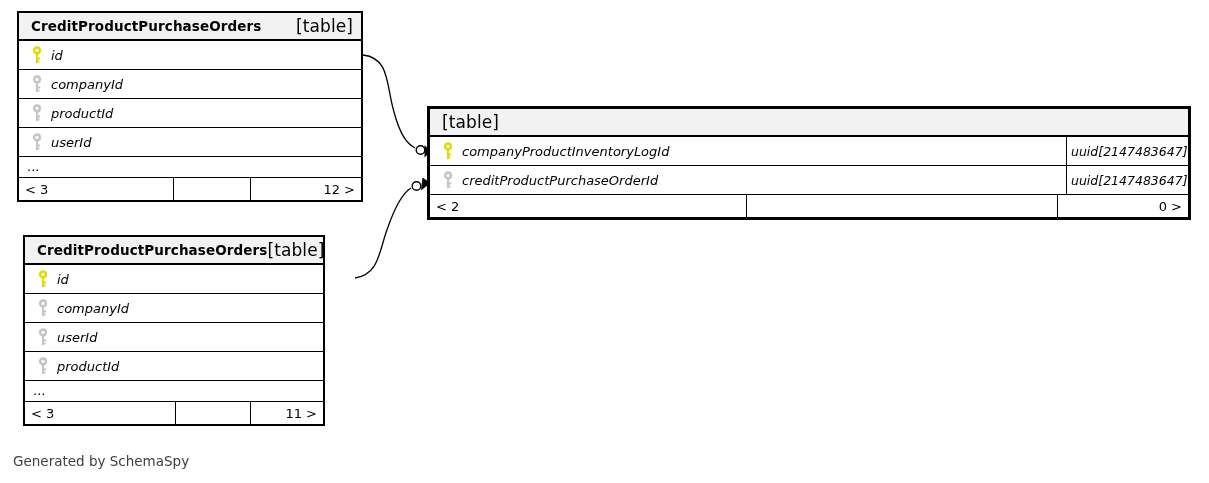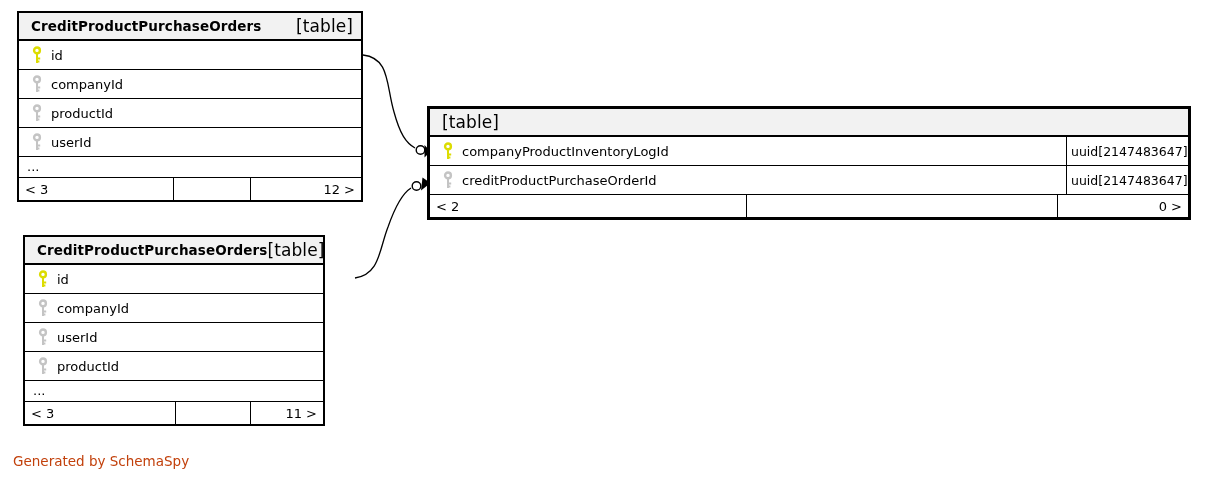--- a/index.html
+++ b/index.html
@@ -12,21 +12,21 @@
   .db-table.focus{border-width:3px;}
   .tbl-header{
     display:flex;justify-content:space-between;align-items:center;
     background:#f2f2f2;border-bottom:2px solid #000;
     height:26px;padding:0 8px 0 12px;
     font-weight:bold;font-size:13.5px;letter-spacing:.1px;
   }
   .badge{font-weight:normal;font-size:17px;}
   .col-row{
     display:flex;align-items:center;height:28px;border-bottom:1px solid #000;
-    padding-left:13px;font-size:13px;box-sizing:content-box;
+    padding-left:13px;font-size:13px;box-sizing:content-box;font-style:italic;
   }
   .col-name{margin-left:9px;}
   .key-icon{width:10px;height:18px;flex:0 0 auto;display:block;}
   .pk{color:#dcdc00;}
   .ik{color:#c4c4c4;}
   .col-type{
     margin-left:auto;width:122px;align-self:stretch;
     border-left:1px solid #000;display:flex;align-items:center;
     padding-left:4px;font-size:12.5px;box-sizing:border-box;
   }
@@ -39,21 +39,21 @@
   .cell.c2{border-left:1px solid #000;border-right:1px solid #000;}
   .cell.c3{justify-content:flex-end;}
   .t1{left:17px;top:11px;width:346px;}
   .t1 .c1{width:154px;} .t1 .c2{width:78px;} .t1 .c3{flex:1;}
   .t2{left:23px;top:235px;width:302px;}
   .t2 .c1{width:150px;} .t2 .c2{width:76px;} .t2 .c3{flex:1;}
   .t3{left:427px;top:106px;width:764px;}
   .t3 .c1{width:316px;} .t3 .c2{flex:1;} .t3 .c3{width:130px;}
   .relations{position:absolute;left:0;top:0;pointer-events:none;}
   .generator-note{
-    position:absolute;left:13px;top:453px;font-size:13.5px;color:#c2410c;
+    position:absolute;left:13px;top:453px;font-size:13.5px;color:#404040;
   }
 </style>
 </head>
 <body>
 
 <svg class="relations" width="1209" height="483" viewBox="0 0 1209 483">
   <path d="M363,55 C390,58 386,85 394,112 C400,134 406,143 415,148" fill="none" stroke="#000" stroke-width="1.3"></path>
   <circle cx="420.5" cy="150" r="4.3" fill="#fff" stroke="#000" stroke-width="1.4"></circle>
   <polygon points="424.5,145 424.5,157.5 430.5,151.5" fill="#000"></polygon>
   <path d="M355,278 C380,274 379,250 388,227 C395,207 403,193 411,188" fill="none" stroke="#000" stroke-width="1.3"></path>

